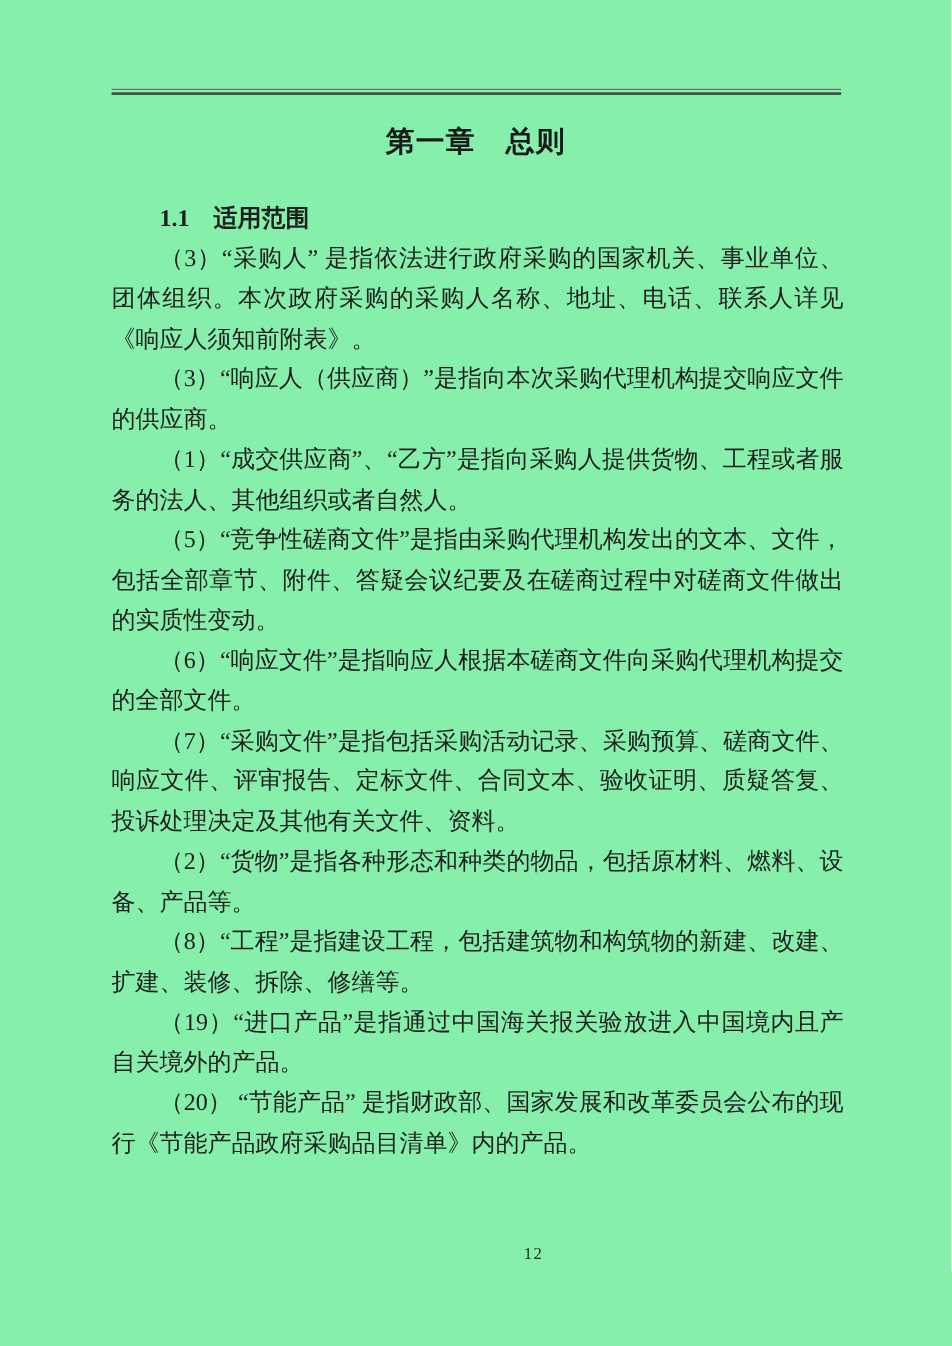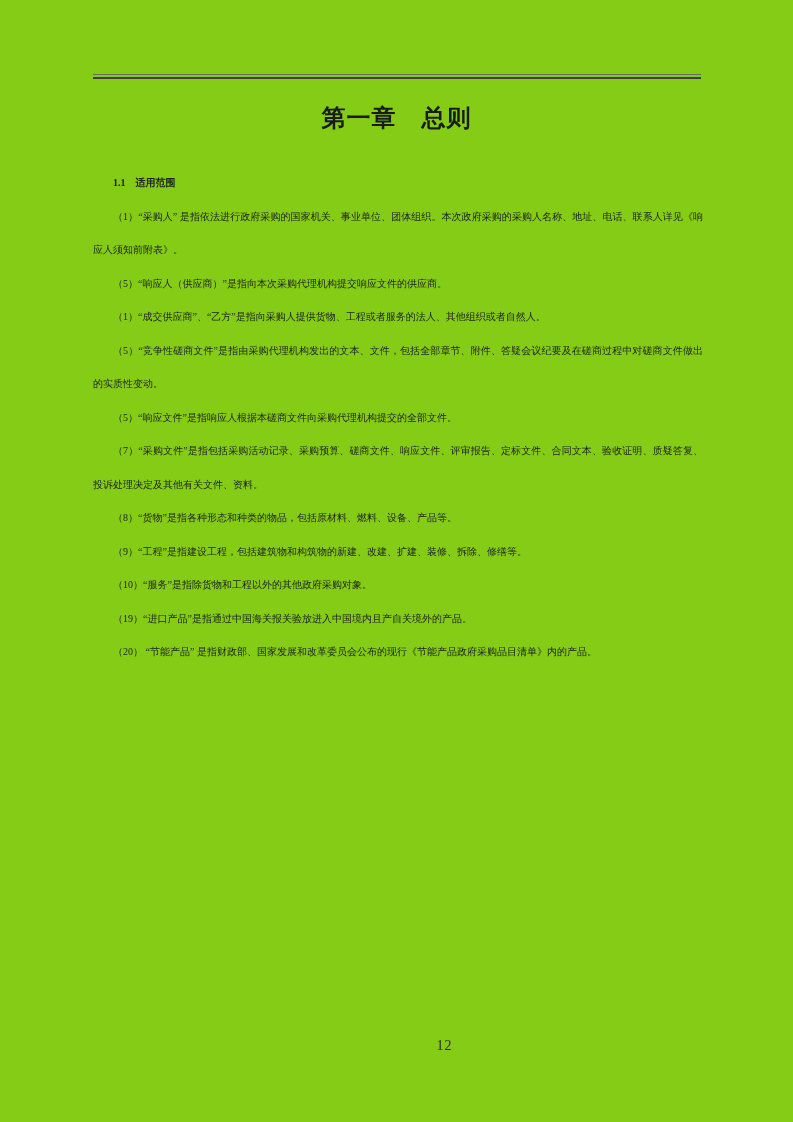--- a/index.html
+++ b/index.html
@@ -4,21 +4,21 @@
 <style>
   html, body {
     margin: 0;
     padding: 0;
     background: #ffffff;
   }
   .page {
     position: relative;
     width: 793px;
     height: 1122px;
-    background: #84cc16;
+    background: #86efac;
     font-family: "Liberation Serif", serif;
     color: #1f1f1f;
     overflow: hidden;
   }
   .header-rule {
     position: absolute;
     top: 74px;
     left: 93px;
     width: 608px;
     height: 2px;
@@ -35,21 +35,21 @@
     font-size: 24px;
     font-weight: bold;
     letter-spacing: 1px;
     color: #1a1a1a;
   }
   .content {
     position: absolute;
     top: 166px;
     left: 93px;
     width: 610px;
-    font-size: 10px;
+    font-size: 20px;
     line-height: 33.5px;
     text-align: justify;
     text-justify: inter-character;
   }
   .content p {
     margin: 0;
     padding: 0;
     text-indent: 2em;
     word-break: break-all;
   }
@@ -73,28 +73,27 @@
 <body>
 
 <div class="page">
 
   <div class="header-rule"></div>
 
   <h1 class="doc-title">第一章　总则</h1>
 
   <div class="content">
       <p class="heading">1.1　适用范围</p>
-      <p class="paragraph">（1）“采购人” 是指依法进行政府采购的国家机关、事业单位、团体组织。本次政府采购的采购人名称、地址、电话、联系人详见《响应人须知前附表》。</p>
-      <p class="paragraph">（5）“响应人（供应商）”是指向本次采购代理机构提交响应文件的供应商。</p>
+      <p class="paragraph">（3）“采购人” 是指依法进行政府采购的国家机关、事业单位、团体组织。本次政府采购的采购人名称、地址、电话、联系人详见《响应人须知前附表》。</p>
+      <p class="paragraph">（3）“响应人（供应商）”是指向本次采购代理机构提交响应文件的供应商。</p>
       <p class="paragraph">（1）“成交供应商”、“乙方”是指向采购人提供货物、工程或者服务的法人、其他组织或者自然人。</p>
       <p class="paragraph">（5）“竞争性磋商文件”是指由采购代理机构发出的文本、文件，包括全部章节、附件、答疑会议纪要及在磋商过程中对磋商文件做出的实质性变动。</p>
-      <p class="paragraph">（5）“响应文件”是指响应人根据本磋商文件向采购代理机构提交的全部文件。</p>
+      <p class="paragraph">（6）“响应文件”是指响应人根据本磋商文件向采购代理机构提交的全部文件。</p>
       <p class="paragraph">（7）“采购文件”是指包括采购活动记录、采购预算、磋商文件、响应文件、评审报告、定标文件、合同文本、验收证明、质疑答复、投诉处理决定及其他有关文件、资料。</p>
-      <p class="paragraph">（8）“货物”是指各种形态和种类的物品，包括原材料、燃料、设备、产品等。</p>
-      <p class="paragraph">（9）“工程”是指建设工程，包括建筑物和构筑物的新建、改建、扩建、装修、拆除、修缮等。</p>
-      <p class="paragraph">（10）“服务”是指除货物和工程以外的其他政府采购对象。</p>
+      <p class="paragraph">（2）“货物”是指各种形态和种类的物品，包括原材料、燃料、设备、产品等。</p>
+      <p class="paragraph">（8）“工程”是指建设工程，包括建筑物和构筑物的新建、改建、扩建、装修、拆除、修缮等。</p>
       <p class="paragraph">（19）“进口产品”是指通过中国海关报关验放进入中国境内且产自关境外的产品。</p>
       <p class="paragraph">（20） “节能产品” 是指财政部、国家发展和改革委员会公布的现行《节能产品政府采购品目清单》内的产品。</p>
     </div>
 
   <div class="page-number">12</div>
 
 </div>
 
 </body></html>

